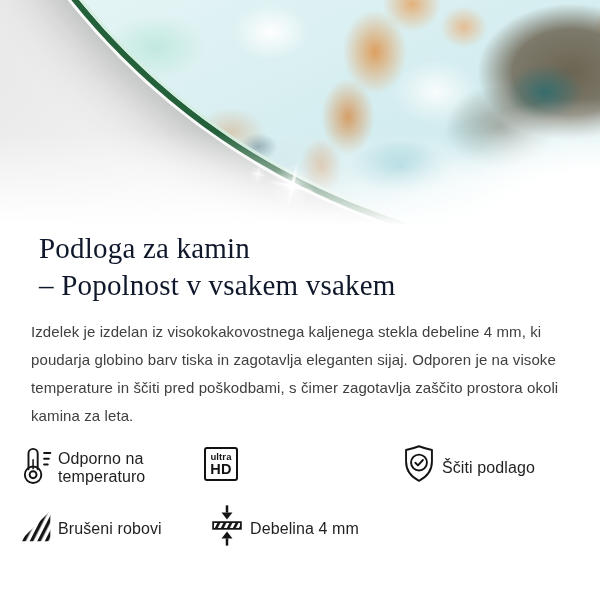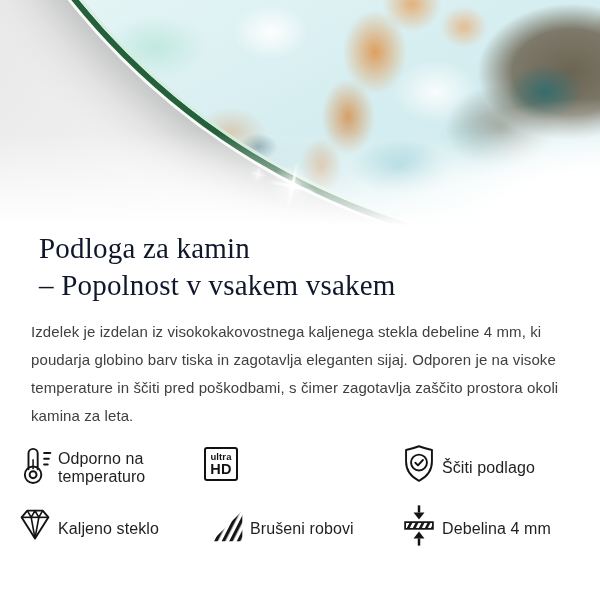--- a/index.html
+++ b/index.html
@@ -135,31 +135,20 @@
     <div class="icon-box">
       <svg class="ic" width="46" height="46" viewBox="0 0 48 48">
         <path d="M24 5.5 C28 7 33 8.5 37.5 9.4 V21.5 C37.5 30.6 32 37.6 24 41.6 C16 37.6 10.5 30.6 10.5 21.5 V9.4 C15 8.5 20 7 24 5.5 Z" stroke-linejoin="round"></path>
         <circle cx="24" cy="22.5" r="8.3"></circle>
         <path d="M20.2 22.7 l2.7 2.7 l5.2 -5.6" stroke-linecap="round" stroke-linejoin="round"></path>
       </svg>
     </div>
     <div class="label">Ščiti podlago</div>
   </div>
 
-  <div class="feature">
-    <div class="icon-box">
-      <svg class="ic" width="46" height="46" viewBox="0 0 48 48">
-        <path d="M16 9 L10 16 L24 38 L38 16 L32 9 Z" stroke-linejoin="round"></path>
-        <path d="M10 16 H38" stroke-width="1.7"></path>
-        <path d="M16 9 L20 16 L24 9 L28 16 L32 9" stroke-width="1.7" stroke-linejoin="round"></path>
-        <path d="M20 16 L24 38 L28 16" stroke-width="1.7" stroke-linejoin="round"></path>
-      </svg>
-    </div>
-    <div class="label">Kaljeno steklo</div>
-  </div>
 
   <div class="feature">
     <div class="icon-box">
       <svg width="46" height="46" viewBox="0 0 48 48">
         <polygon points="8,41 40,41 40,9" fill="url(#hatch)"></polygon>
       </svg>
     </div>
     <div class="label">Brušeni robovi</div>
   </div>
 

